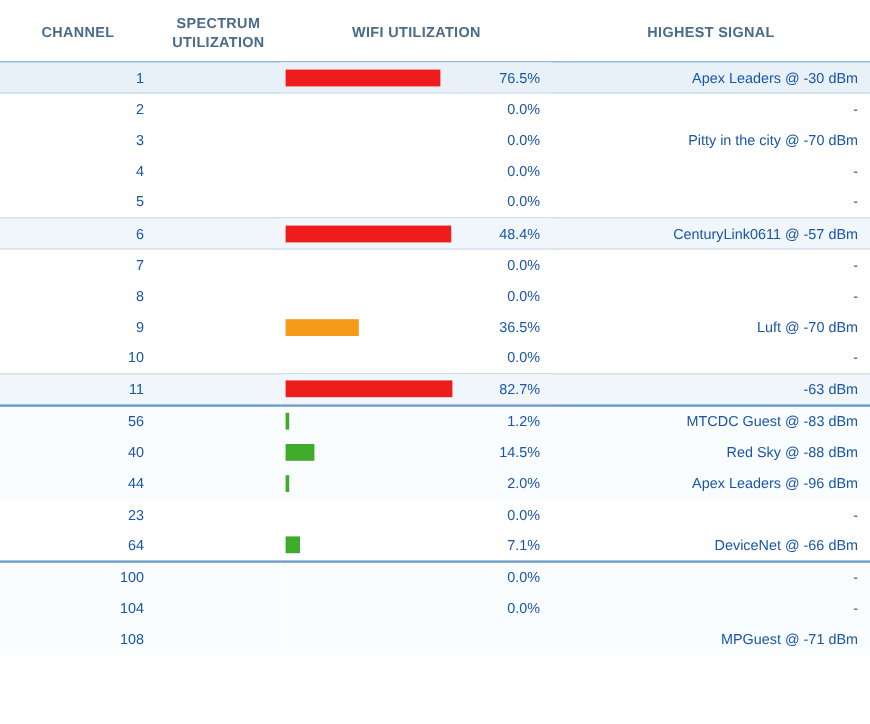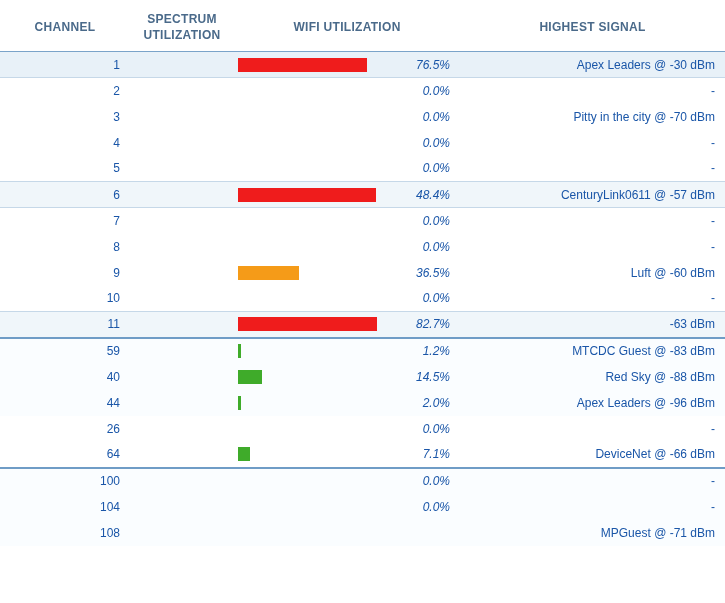--- a/index.html
+++ b/index.html
@@ -53,21 +53,20 @@
     height: 14px;
     position: relative;
   }
   .bar {
     height: 14px;
     display: block;
   }
   .wifi-pct {
     flex: 0 0 auto;
     text-align: center;
-    font-style: italic;
   }
   .shade-light td { background: #fafdff; }
   .shade-mid td { background: #f0f6fa; }
   .top-highlight td { background: #e8f1f8; }
   .shade-mid td.channel-cell,
   .shade-light td.channel-cell,
   .top-highlight td.channel-cell { }
   tr.sep-thin td { border-bottom: 1px solid #c6d8e8; }
   tr.sep-group td { border-bottom: 2px solid #6f9cc6; }
 </style>
@@ -186,21 +185,21 @@
         <td class="channel-cell">9</td>
         <td class="spectrum-cell"></td>
         <td class="wifi-cell">
           <div class="wifi-inner">
             <div class="bar-wrap">
               <div class="bar" style="width: 61.32px; background: rgb(245, 155, 24);"></div>
             </div>
             <span class="wifi-pct">36.5%</span>
           </div>
         </td>
-        <td class="signal-cell">Luft @ -60 dBm</td>
+        <td class="signal-cell">Luft @ -70 dBm</td>
       </tr>
       <tr class="sep-thin">
         <td class="channel-cell">10</td>
         <td class="spectrum-cell"></td>
         <td class="wifi-cell">
           <div class="wifi-inner">
             <div class="bar-wrap"></div>
             <span class="wifi-pct">0.0%</span>
           </div>
         </td>
@@ -213,21 +212,21 @@
           <div class="wifi-inner">
             <div class="bar-wrap">
               <div class="bar" style="width: 138.936px; background: rgb(239, 28, 28);"></div>
             </div>
             <span class="wifi-pct">82.7%</span>
           </div>
         </td>
         <td class="signal-cell">-63 dBm</td>
       </tr>
       <tr class="shade-light">
-        <td class="channel-cell">59</td>
+        <td class="channel-cell">56</td>
         <td class="spectrum-cell"></td>
         <td class="wifi-cell">
           <div class="wifi-inner">
             <div class="bar-wrap">
               <div class="bar" style="width: 3px; background: rgb(63, 171, 42);"></div>
             </div>
             <span class="wifi-pct">1.2%</span>
           </div>
         </td>
         <td class="signal-cell">MTCDC Guest @ -83 dBm</td>
@@ -252,21 +251,21 @@
           <div class="wifi-inner">
             <div class="bar-wrap">
               <div class="bar" style="width: 3.36px; background: rgb(63, 171, 42);"></div>
             </div>
             <span class="wifi-pct">2.0%</span>
           </div>
         </td>
         <td class="signal-cell">Apex Leaders @ -96 dBm</td>
       </tr>
       <tr class="">
-        <td class="channel-cell">26</td>
+        <td class="channel-cell">23</td>
         <td class="spectrum-cell"></td>
         <td class="wifi-cell">
           <div class="wifi-inner">
             <div class="bar-wrap"></div>
             <span class="wifi-pct">0.0%</span>
           </div>
         </td>
         <td class="signal-cell">-</td>
       </tr>
       <tr class="sep-group">

